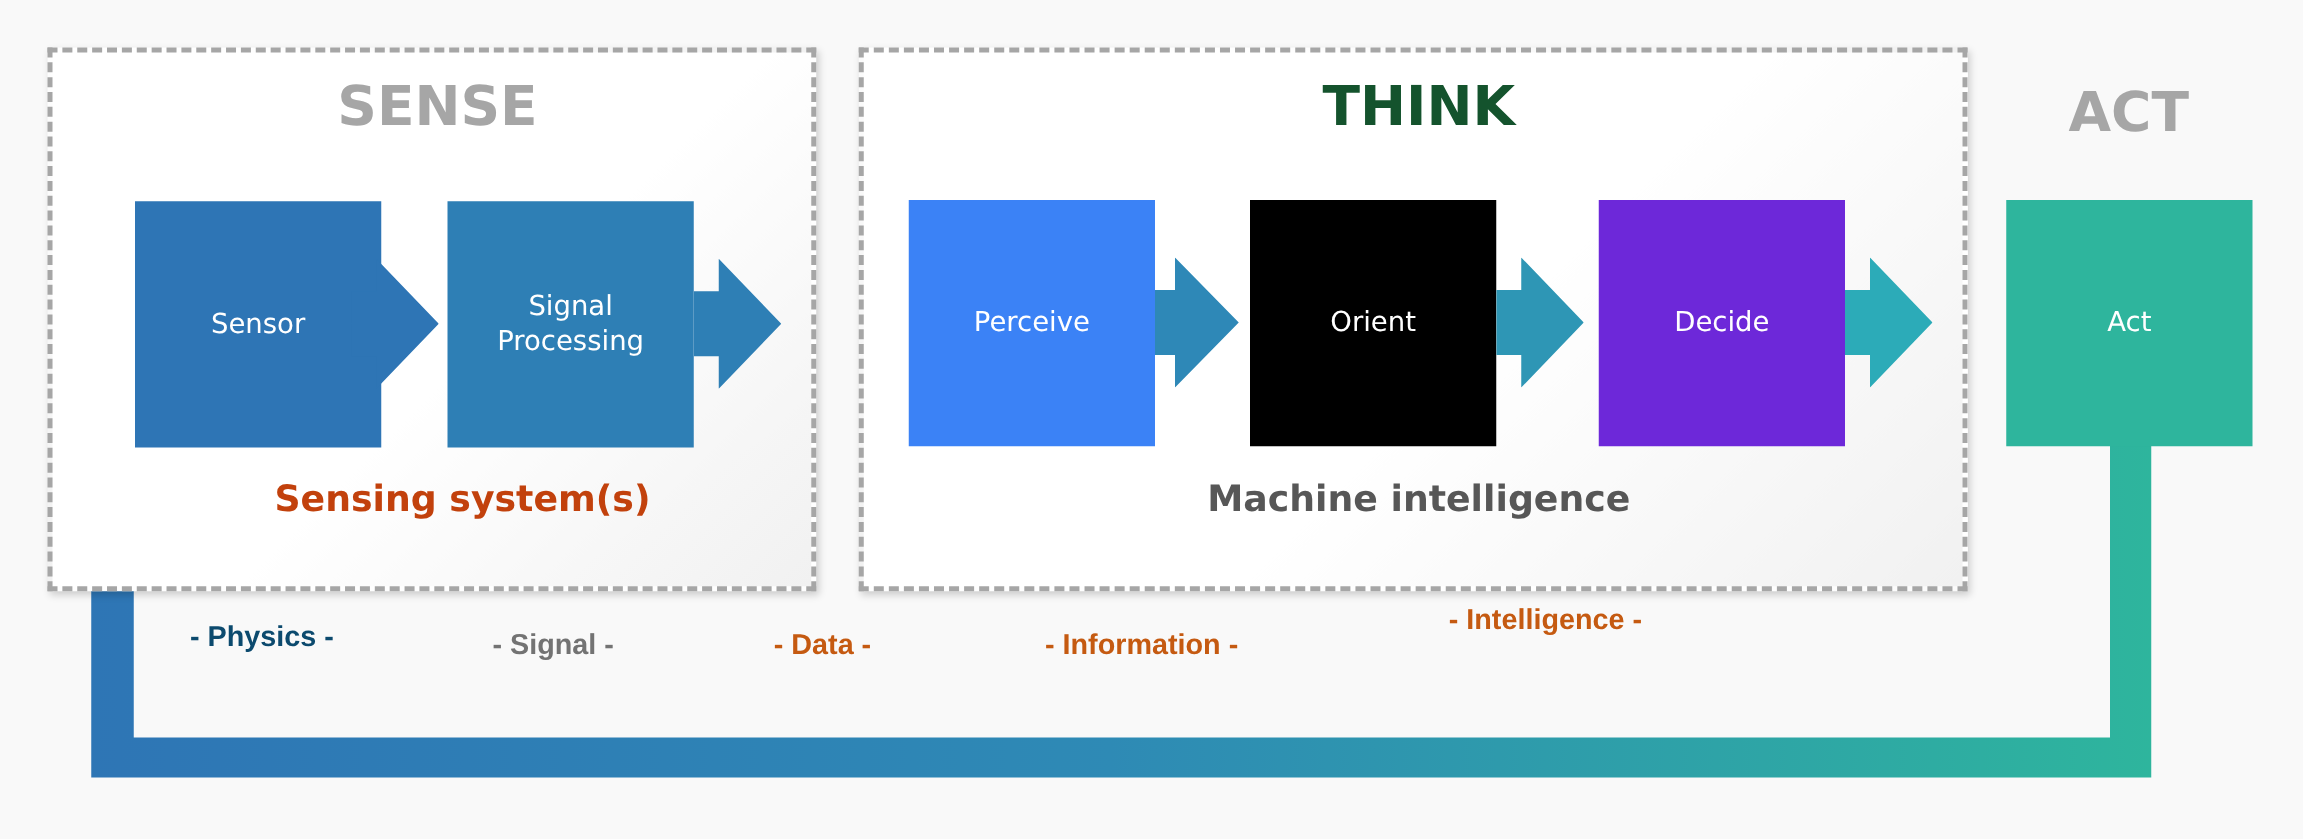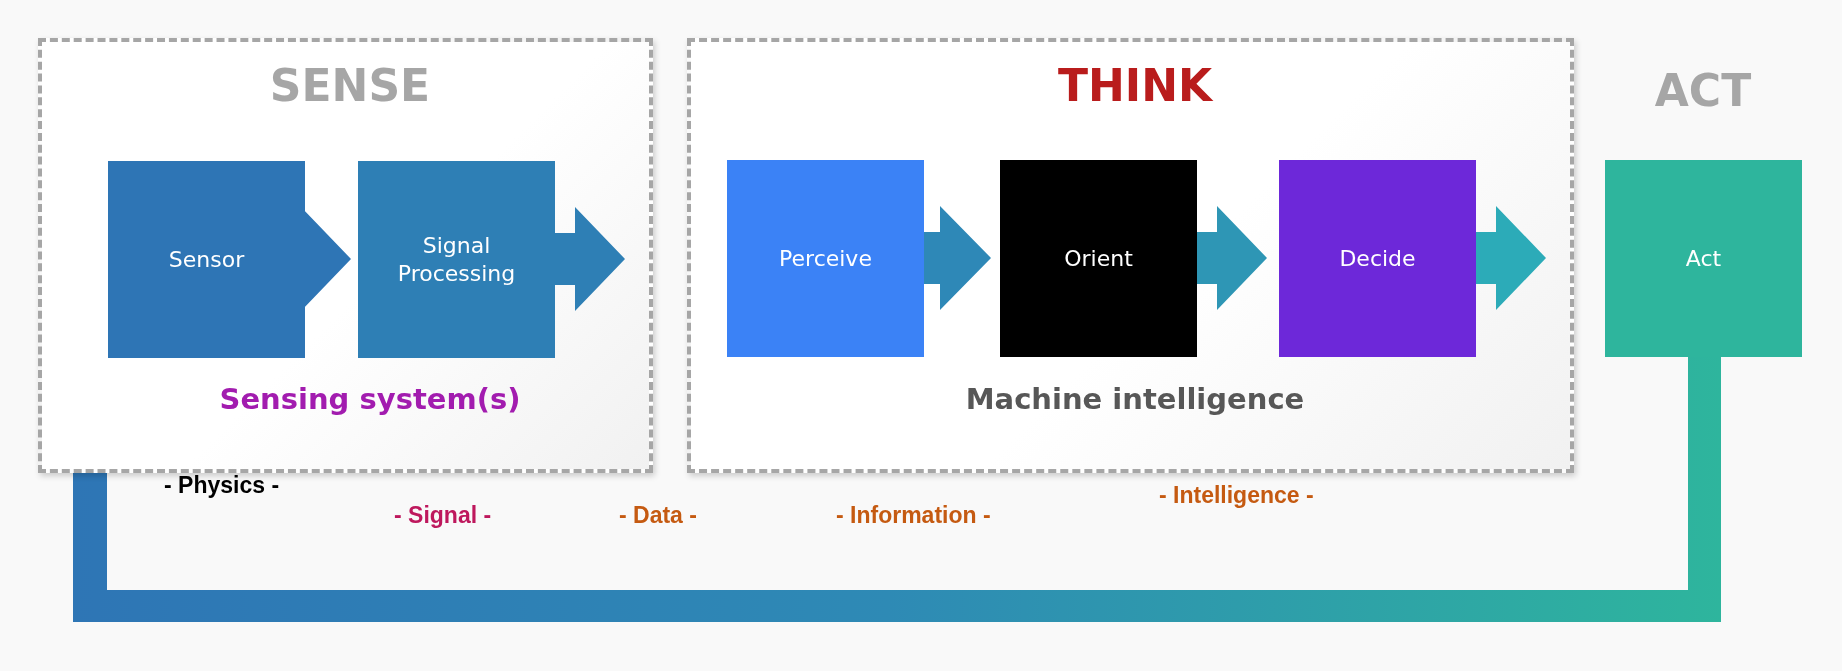--- a/index.html
+++ b/index.html
@@ -23,24 +23,24 @@
       <stop id="gstop1" offset="0" stop-color="#2e75b5"></stop>
       <stop offset="0.5" stop-color="#2e8ab5"></stop>
       <stop id="gstop2" offset="1" stop-color="#2eb59d"></stop>
     </linearGradient>
   </defs>
   <path d="M1688 356 L1721 356 L1721 622 L73 622 L73 411 L56 411 L90 372 L124 411 L107 411 L107 590 L1688 590 Z" fill="url(#loopGrad)"></path>
 </svg>
 
 <div class="group" id="sense-group"></div>
 <div class="stage-title" style="left: 200px; top: 60px; width: 300px; color: rgb(166, 166, 166);">SENSE</div>
-<div class="group-label" style="left: 150px; top: 382px; width: 440px; color: #a21caf;">Sensing system(s)</div>
+<div class="group-label" style="left: 150px; top: 382px; width: 440px; color: #c2410c;">Sensing system(s)</div>
 
 <div class="group" id="think-group"></div>
-<div class="stage-title" style="left: 985px; top: 60px; width: 300px; color: #b91c1c;">THINK</div>
+<div class="stage-title" style="left: 985px; top: 60px; width: 300px; color: #14532d;">THINK</div>
 <div class="group-label" style="left: 885px; top: 382px; width: 500px; color: rgb(87, 87, 87);">Machine intelligence</div>
 
 <div class="stage-title" style="left: 1603px; top: 65px; width: 200px; color: rgb(166, 166, 166);">ACT</div>
 
 <div class="block" id="b0" style="left: 84px; top: 161px; background: rgb(46, 117, 181); margin-left: 24px;">
     <span>Sensor</span>
   </div>
 <svg class="arrow" style="left:281px; top:207px;" viewBox="0 0 70 104">
     <polygon class="arr" points="0,26 20,26 20,0 70,52 20,104 20,78 0,78" fill="#2e75b5"></polygon>
   </svg>
@@ -70,17 +70,17 @@
     <span>Decide</span>
   </div>
 <svg class="arrow" style="left:1476px; top:206px;" viewBox="0 0 70 104">
     <polygon class="arr" points="0,26 20,26 20,0 70,52 20,104 20,78 0,78" fill="#2cabb8"></polygon>
   </svg>
 
 <div class="block" id="b5" style="left: 1605px; top: 160px; background: rgb(46, 181, 157);">
     <span>Act</span>
   </div>
 
-<div class="flow" style="left: 152px; top: 472px; color: #000000; margin-left: 12px;">- Physics -</div>
-<div class="flow" style="left: 394px; top: 502px; color: #be185d;">- Signal -</div>
+<div class="flow" style="left: 152px; top: 496px; color: #0c4a6e;">- Physics -</div>
+<div class="flow" style="left: 394px; top: 502px; color: #737373;">- Signal -</div>
 <div class="flow" style="left: 619px; top: 502px; color: rgb(197, 90, 17);">- Data -</div>
 <div class="flow" style="left: 836px; top: 502px; color: rgb(197, 90, 17);">- Information -</div>
 <div class="flow" style="left: 1159px; top: 482px; color: rgb(197, 90, 17);">- Intelligence -</div>
 
 </body></html>

